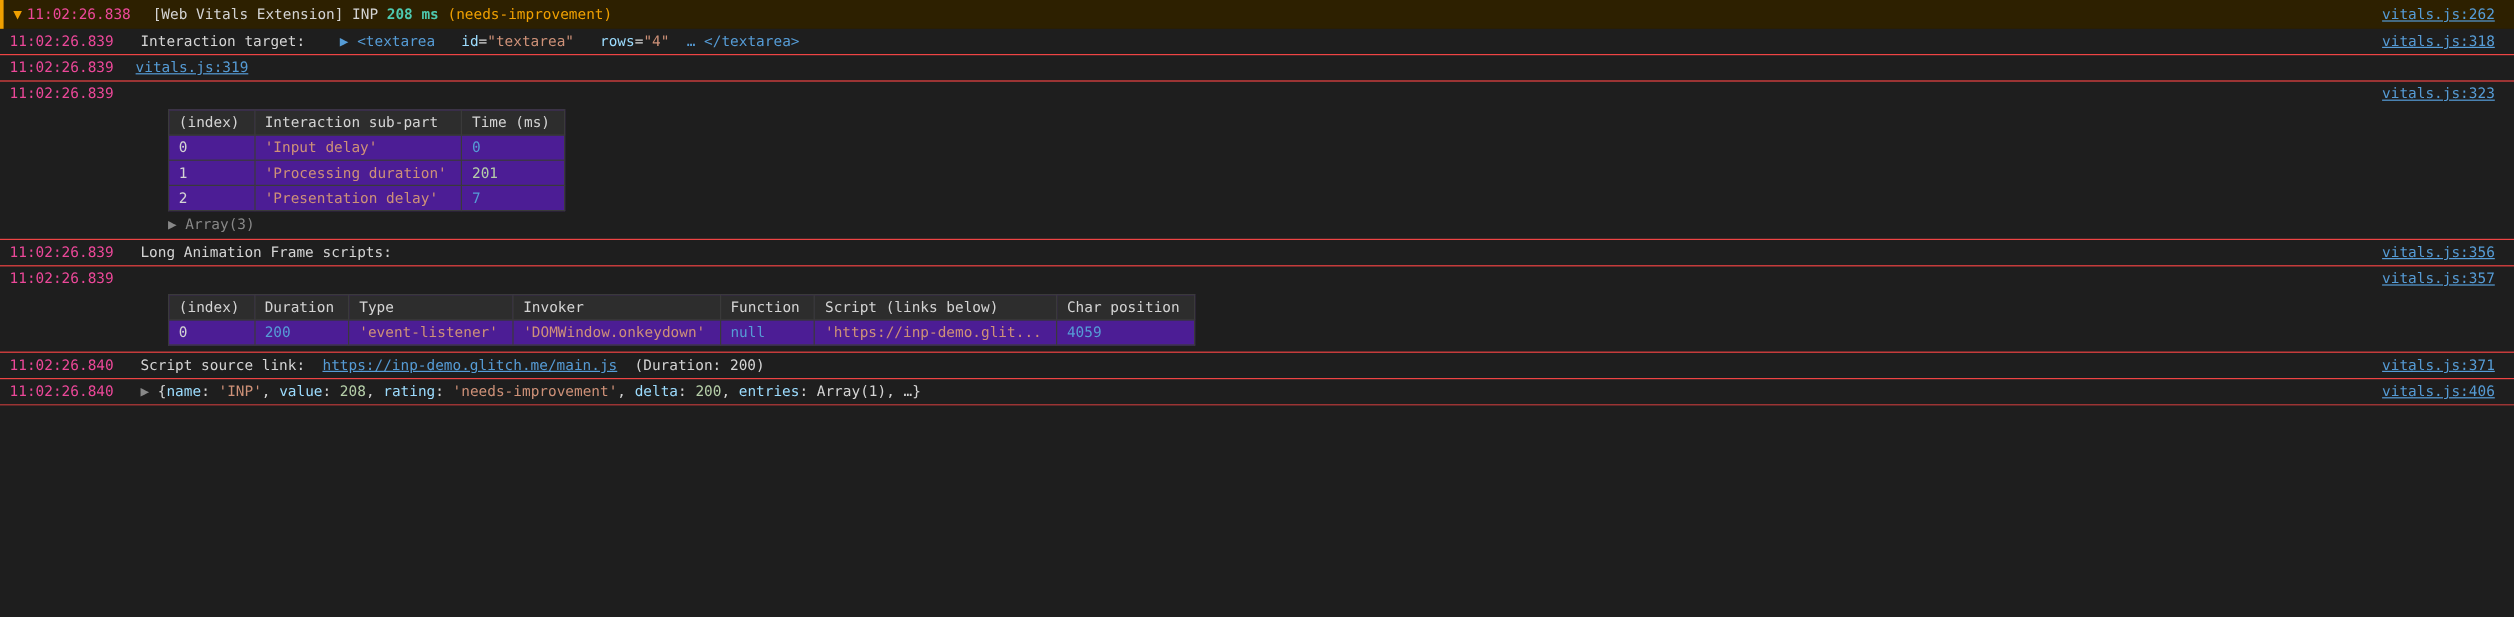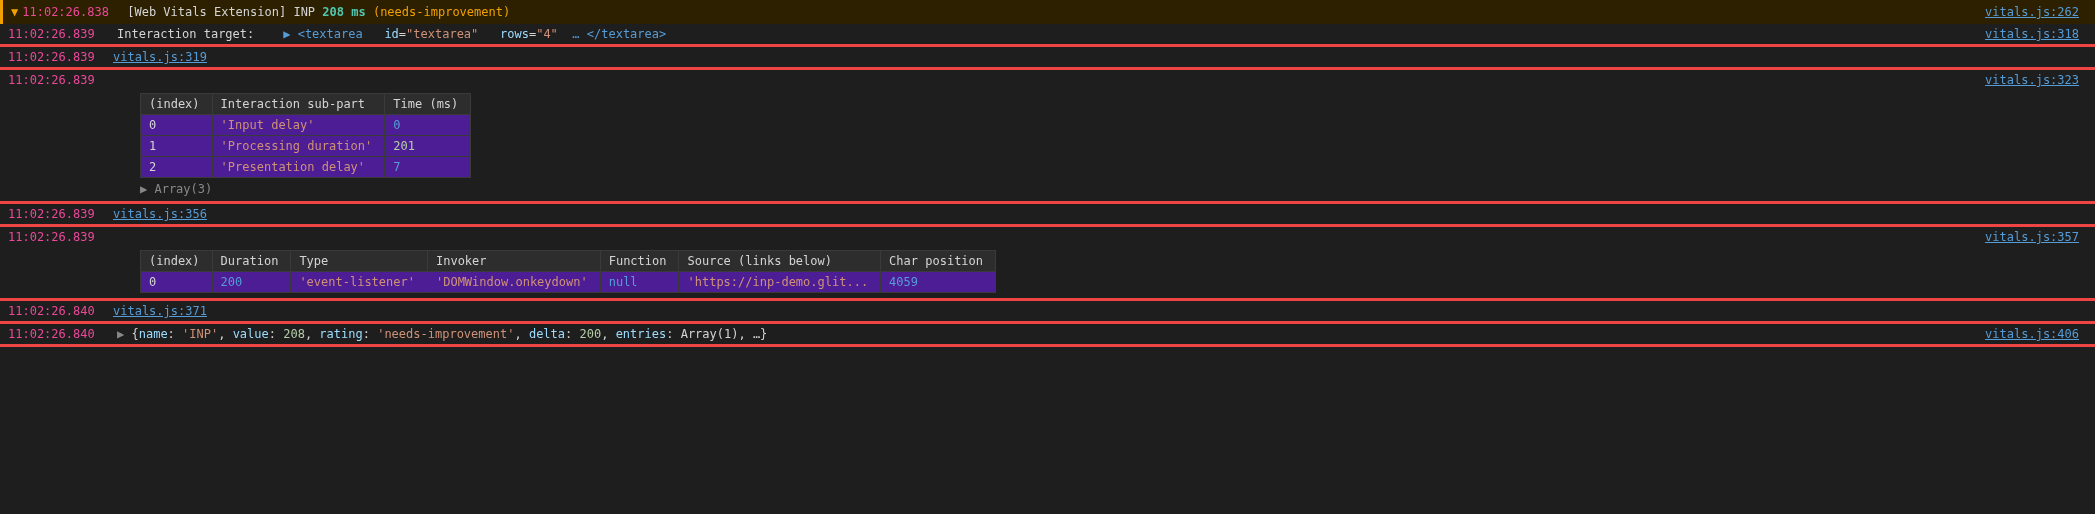--- a/index.html
+++ b/index.html
@@ -10,21 +10,21 @@
       font-size: 12px;
       width: 2095px;
       overflow-x: hidden;
     }
 
     .console-line {
       display: flex;
       align-items: flex-start;
       min-height: 22px;
       padding: 1px 0;
-      border-bottom: 3px solid #ef4444;
+      border-bottom: 1px solid #ef4444;
       position: relative;
     }
 
     .line-header {
       display: flex;
       align-items: flex-start;
       width: 100%;
       padding: 2px 8px;
     }
 
@@ -235,40 +235,41 @@
         </tr>
       </tbody>
     </table>
     <div class="array-expand">▶ Array(3)</div>
   </div>
 </div>
 
 <div class="console-line">
   <div class="line-header">
     <span class="timestamp">11:02:26.839</span>
+    <span class="line-content">Long Animation Frame scripts:</span>
     <span class="source-link">vitals.js:356</span>
   </div>
 </div>
 
 <div class="console-line" style="flex-direction:column; align-items:flex-start;">
   <div class="line-header" style="width:100%">
     <span class="timestamp">11:02:26.839</span>
     <span style="flex:1"></span>
     <span class="source-link">vitals.js:357</span>
   </div>
   <div class="table-section" style="width:100%">
     <table class="console-table">
       <thead>
         <tr>
           <th>(index)</th>
           <th>Duration</th>
           <th>Type</th>
           <th>Invoker</th>
           <th>Function</th>
-          <th>Source (links below)</th>
+          <th>Script (links below)</th>
           <th>Char position</th>
         </tr>
       </thead>
       <tbody>
         <tr>
           <td class="td-index">0</td>
           <td class="td-number-blue">200</td>
           <td class="td-string">'event-listener'</td>
           <td class="td-string">'DOMWindow.onkeydown'</td>
           <td class="td-null">null</td>
@@ -276,20 +277,25 @@
           <td class="td-number-blue">4059</td>
         </tr>
       </tbody>
     </table>
   </div>
 </div>
 
 <div class="console-line">
   <div class="line-header">
     <span class="timestamp">11:02:26.840</span>
+    <span class="line-content">
+      <span>Script source link:</span>
+      &nbsp;<span class="url-link">https://inp-demo.glitch.me/main.js</span>&nbsp;
+      <span>(Duration: 200)</span>
+    </span>
     <span class="source-link">vitals.js:371</span>
   </div>
 </div>
 
 <div class="console-line">
   <div class="line-header">
     <span class="timestamp">11:02:26.840</span>
     <span class="line-content" style="color:#d4d4d4; cursor:pointer;">
       <span style="color:#888">▶</span>&nbsp;<span>{</span><span class="prop-name">name</span><span>: </span><span class="string-val">'INP'</span><span>, </span><span class="prop-name">value</span><span>: </span><span class="num-val">208</span><span>, </span><span class="prop-name">rating</span><span>: </span><span class="string-val">'needs-improvement'</span><span>, </span><span class="prop-name">delta</span><span>: </span><span class="num-val">200</span><span>, </span><span class="prop-name">entries</span><span>: Array(1), …}</span>
     </span>

